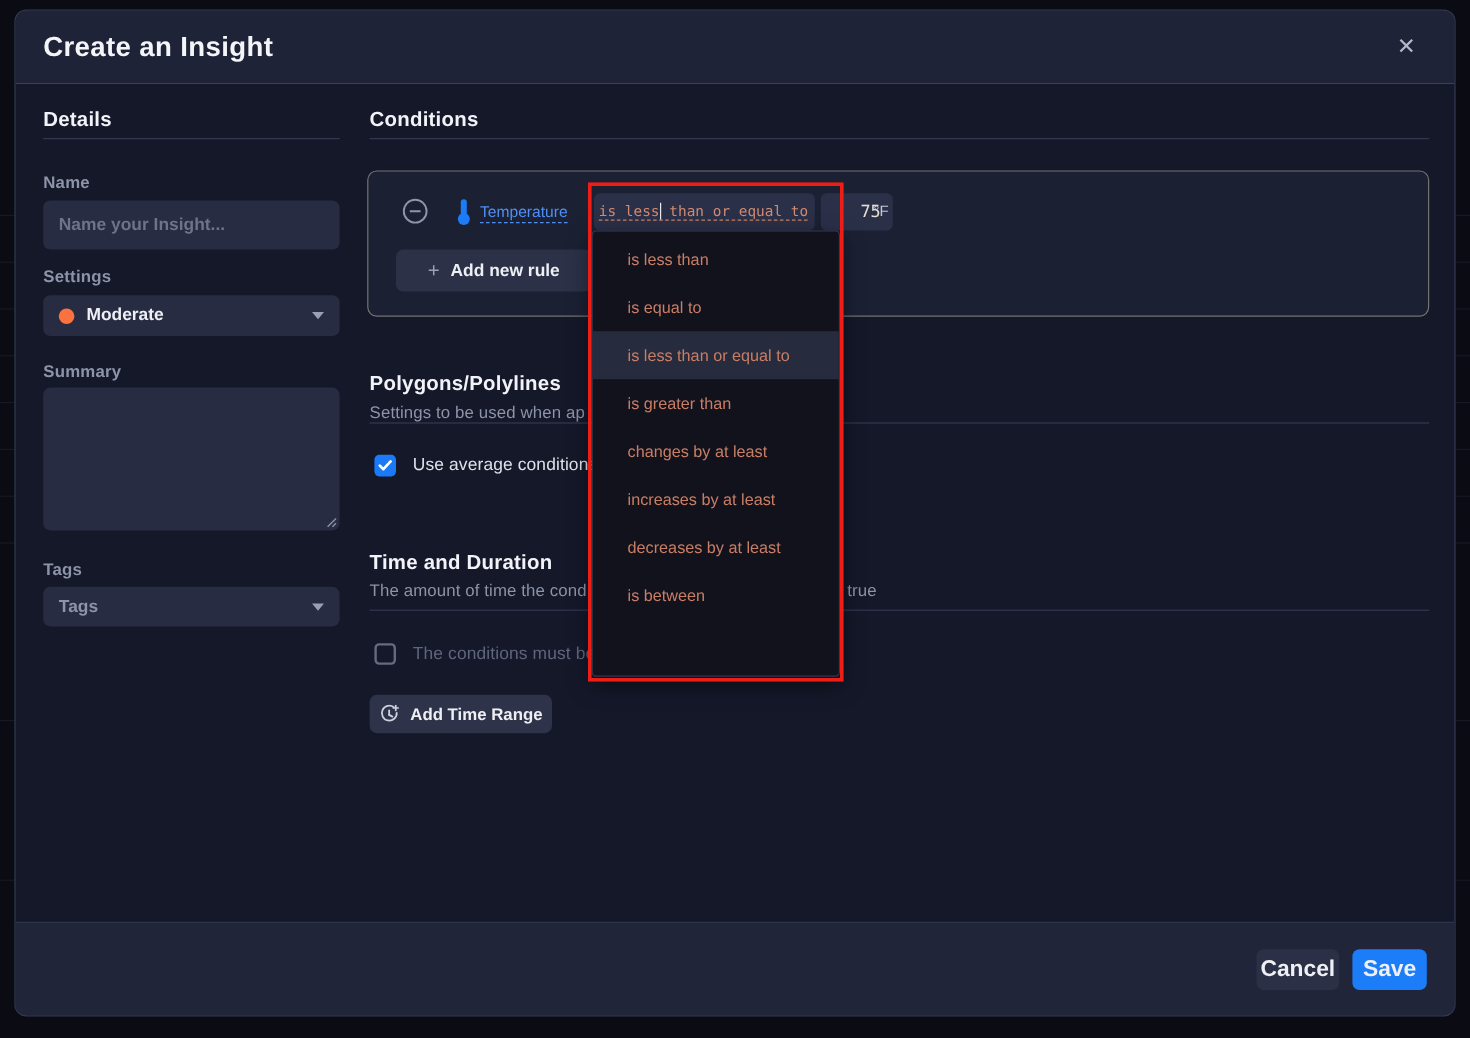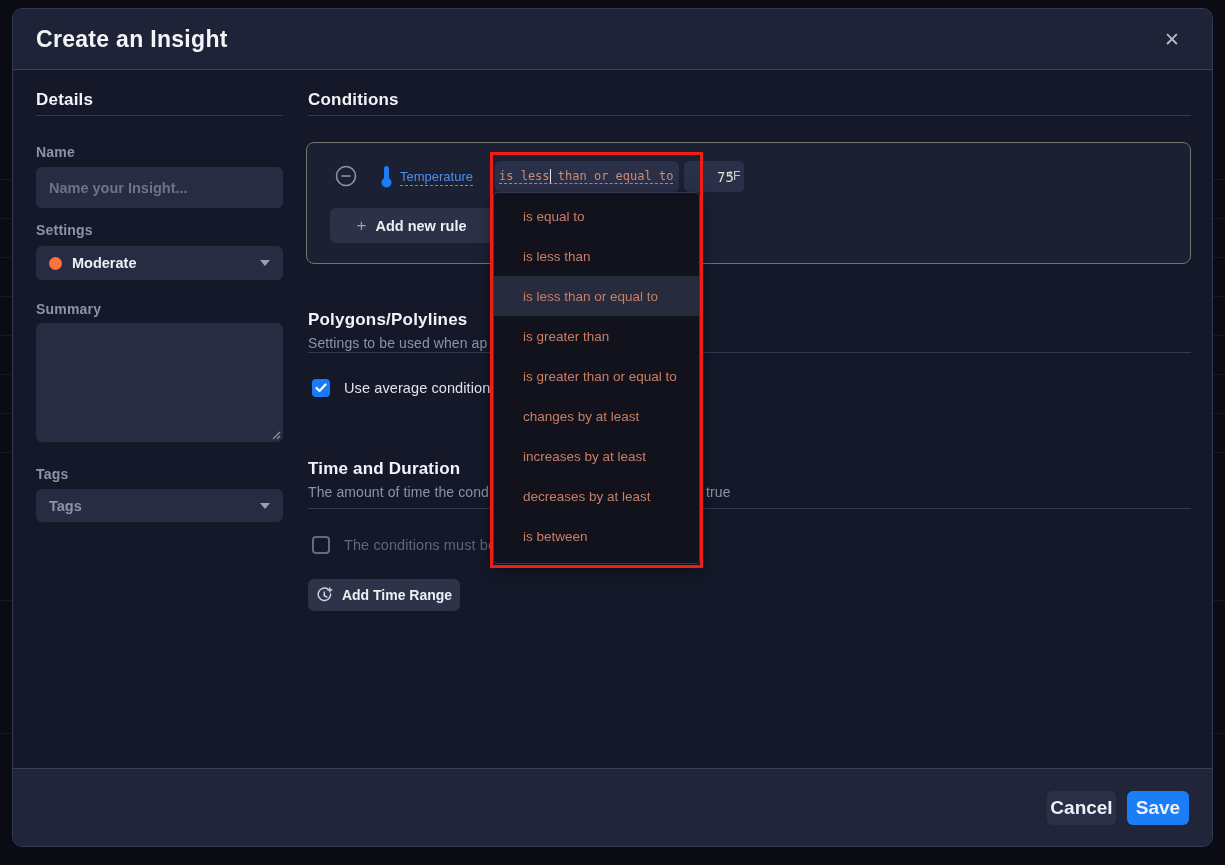--- a/index.html
+++ b/index.html
@@ -198,29 +198,28 @@
         <line x1="8.3" y1="5" x2="8.3" y2="8.7" stroke="#cfd2dd" stroke-width="1.5" stroke-linecap="round"></line>
         <line x1="8.3" y1="8.7" x2="11" y2="10.2" stroke="#cfd2dd" stroke-width="1.5" stroke-linecap="round"></line>
         <line x1="13.8" y1="1" x2="13.8" y2="5" stroke="#cfd2dd" stroke-width="1.4" stroke-linecap="round"></line>
         <line x1="11.8" y1="3" x2="15.8" y2="3" stroke="#cfd2dd" stroke-width="1.4" stroke-linecap="round"></line>
       </svg>
       <span>Add Time Range</span>
     </button>
 
     <div class="dropdown">
 
+        <div class="dd-option">is less than</div>
+
         <div class="dd-option">is equal to</div>
 
-        <div class="dd-option">is less than</div>
-
         <div class="dd-option highlighted">is less than or equal to</div>
 
         <div class="dd-option">is greater than</div>
 
-        <div class="dd-option">is greater than or equal to</div>
 
         <div class="dd-option">changes by at least</div>
 
         <div class="dd-option">increases by at least</div>
 
         <div class="dd-option">decreases by at least</div>
 
         <div class="dd-option">is between</div>
       </div>
 

